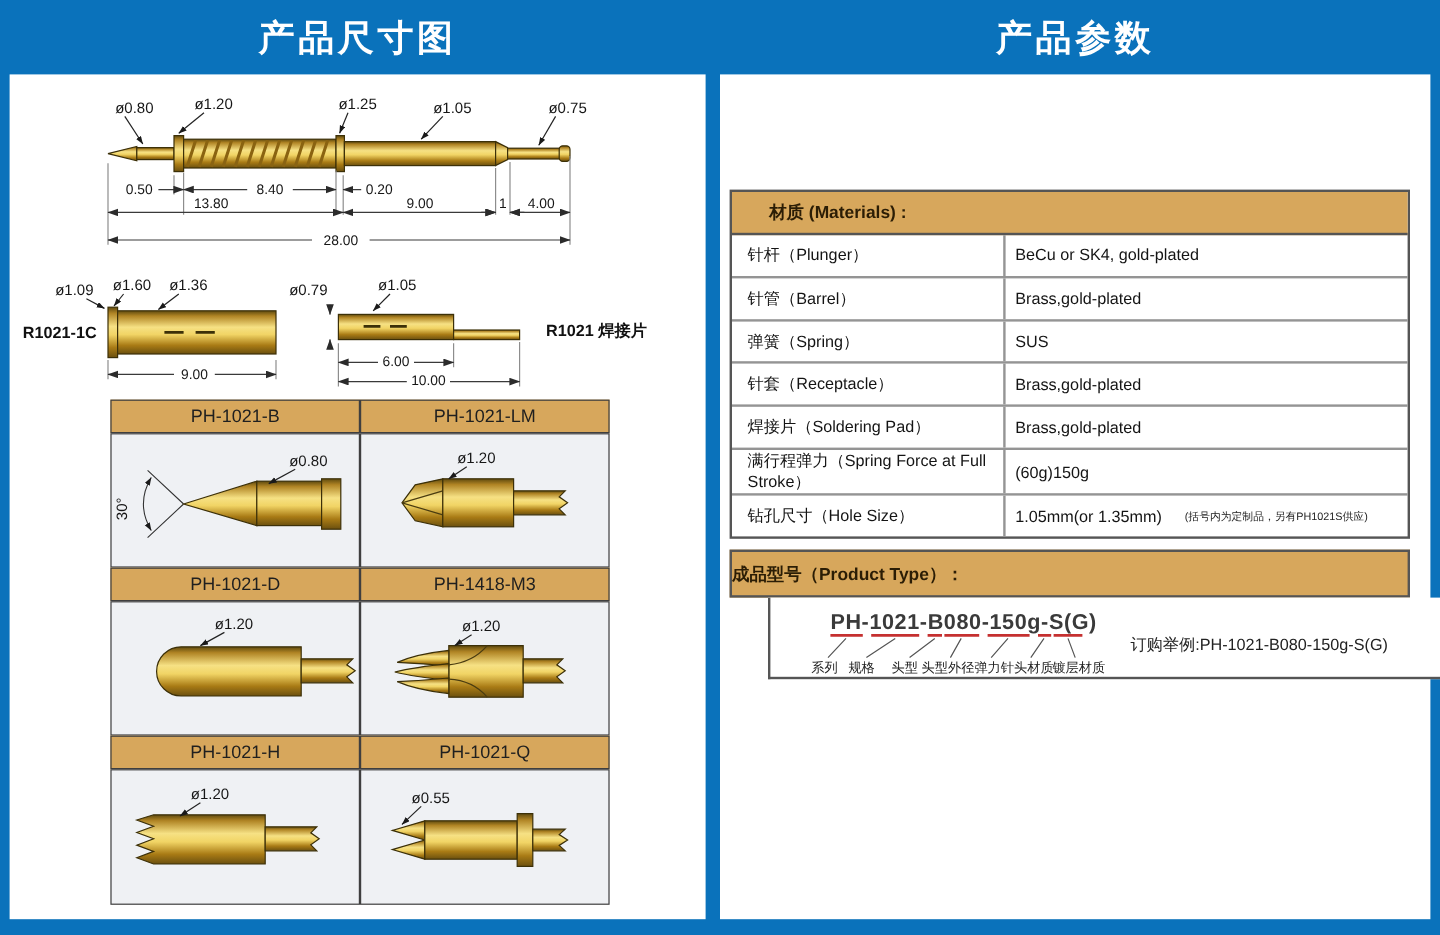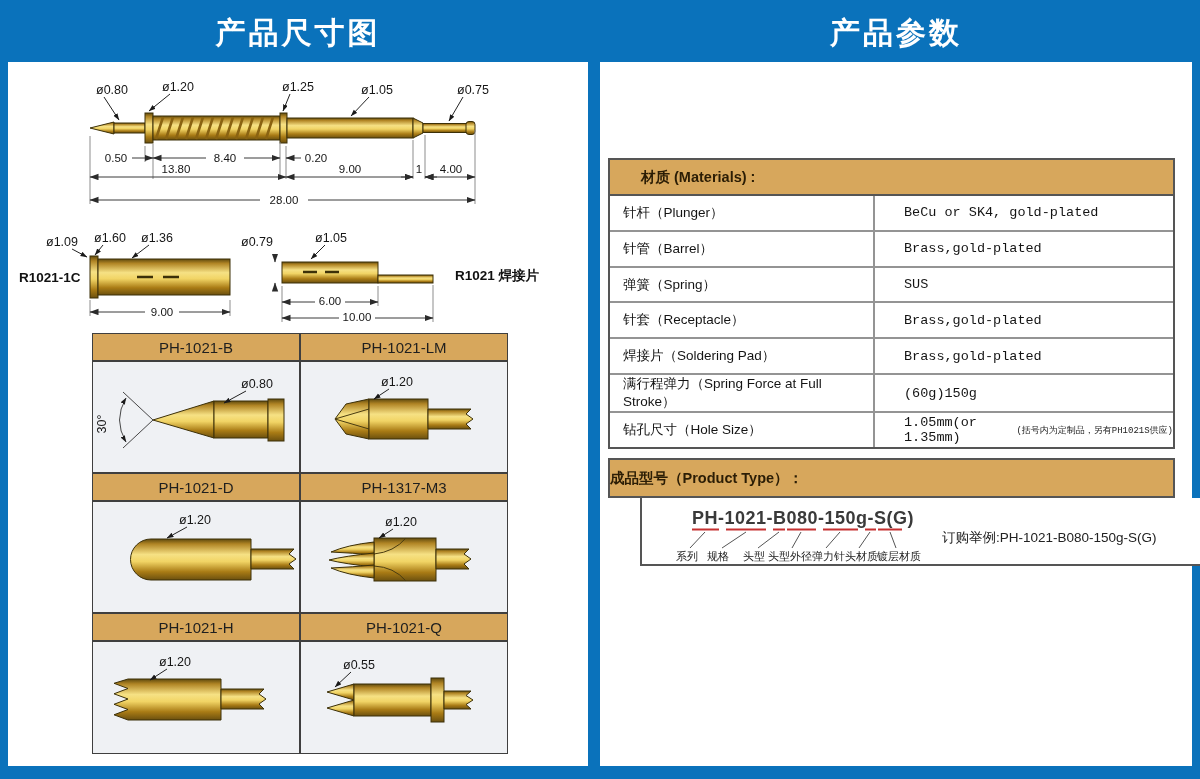--- a/index.html
+++ b/index.html
@@ -36,24 +36,24 @@
   .vcell{background:#eff1f4;border:1px solid #3f3f3f;box-sizing:border-box;overflow:hidden;}
 
   
   .mat{position:absolute;left:608px;top:158px;width:567px;height:291px;background:#fff;
        border:2px solid #555;box-sizing:border-box;display:flex;flex-direction:column;}
   .mat-h{height:36px;flex:none;background:#d7a75c;border-bottom:2px solid #555;
          display:flex;align-items:center;padding-left:31px;font-size:14.5px;
          font-weight:bold;color:#2b1d05;box-sizing:border-box;}
   .mat-r{flex:1;display:flex;border-bottom:2px solid #949494;box-sizing:border-box;}
   .mat-r:last-child{border-bottom:none;}
-  .mat-l{width:265px;flex:none;border-right:2px solid #949494;display:flex;align-items:center;
+  .mat-l{width:228px;flex:none;border-right:2px solid #949494;display:flex;align-items:center;
          padding-left:13px;font-size:13.5px;color:#141414;box-sizing:border-box;}
-  .mat-v{flex:1;display:flex;align-items:center;padding-left:29px;font-size:13.5px;color:#141414;font-family:Liberation Mono, monospace;}
-  .mat-note{font-size:9px;margin-left:5px;white-space:nowrap;color:#222;}
+  .mat-v{flex:1;display:flex;align-items:center;padding-left:8px;font-size:13.5px;color:#141414;}
+  .mat-note{font-size:9px;margin-left:19px;white-space:nowrap;color:#222;}
 
   
   .pt-h{position:absolute;left:608px;top:458px;width:567px;height:40px;background:#d7a75c;
         border:2px solid #555;box-sizing:border-box;display:flex;align-items:center;
         font-size:14.5px;font-weight:bold;color:#2b1d05;}
   .pt-b{position:absolute;left:608px;top:498px;width:567px;height:68px;background:#fff;
         border:2px solid #555;border-top:none;box-sizing:border-box;margin-left:32px;}
   text.t-code{font-size:18px;font-weight:bold;fill:#3a3a3a;letter-spacing:0.5px;}
   text.t-lab{font-size:11px;fill:#222;}
   text.t-ex{font-size:13.5px;fill:#222;}
@@ -195,21 +195,21 @@
         <polygon class="gold" points="68,37 45,42 34,57 45,72 68,77"></polygon>
         <path class="thin" d="M34,57L68,47 M34,57L68,67"></path>
         <rect class="gold" x="68" y="37" width="59" height="40"></rect>
         <polygon class="gold" points="127,47 170,47 165,52 172,57 165,62 170,67 127,67"></polygon>
         <path class="ldr" d="M88,27L73,37" marker-end="url(#ars)"></path>
         <text class="t-dia" x="80" y="24">ø1.20</text>
       </svg>
     </div>
 
     <div class="vhead">PH-1021-D</div>
-    <div class="vhead">PH-1317-M3</div>
+    <div class="vhead">PH-1418-M3</div>
 
     <div class="vcell">
       <svg width="206" height="110" viewBox="0 0 206 110">
         <path class="gold" d="M58,37L158,37L158,78L58,78A20.5,20.5 0 0 1 58,37Z"></path>
         <polygon class="gold" points="158,47 201,47 196,52 203,57 196,62 201,67 158,67"></polygon>
         <path class="ldr" d="M94,25L74,36" marker-end="url(#ars)"></path>
         <text class="t-dia" x="86" y="22">ø1.20</text>
       </svg>
     </div>
     <div class="vcell">

